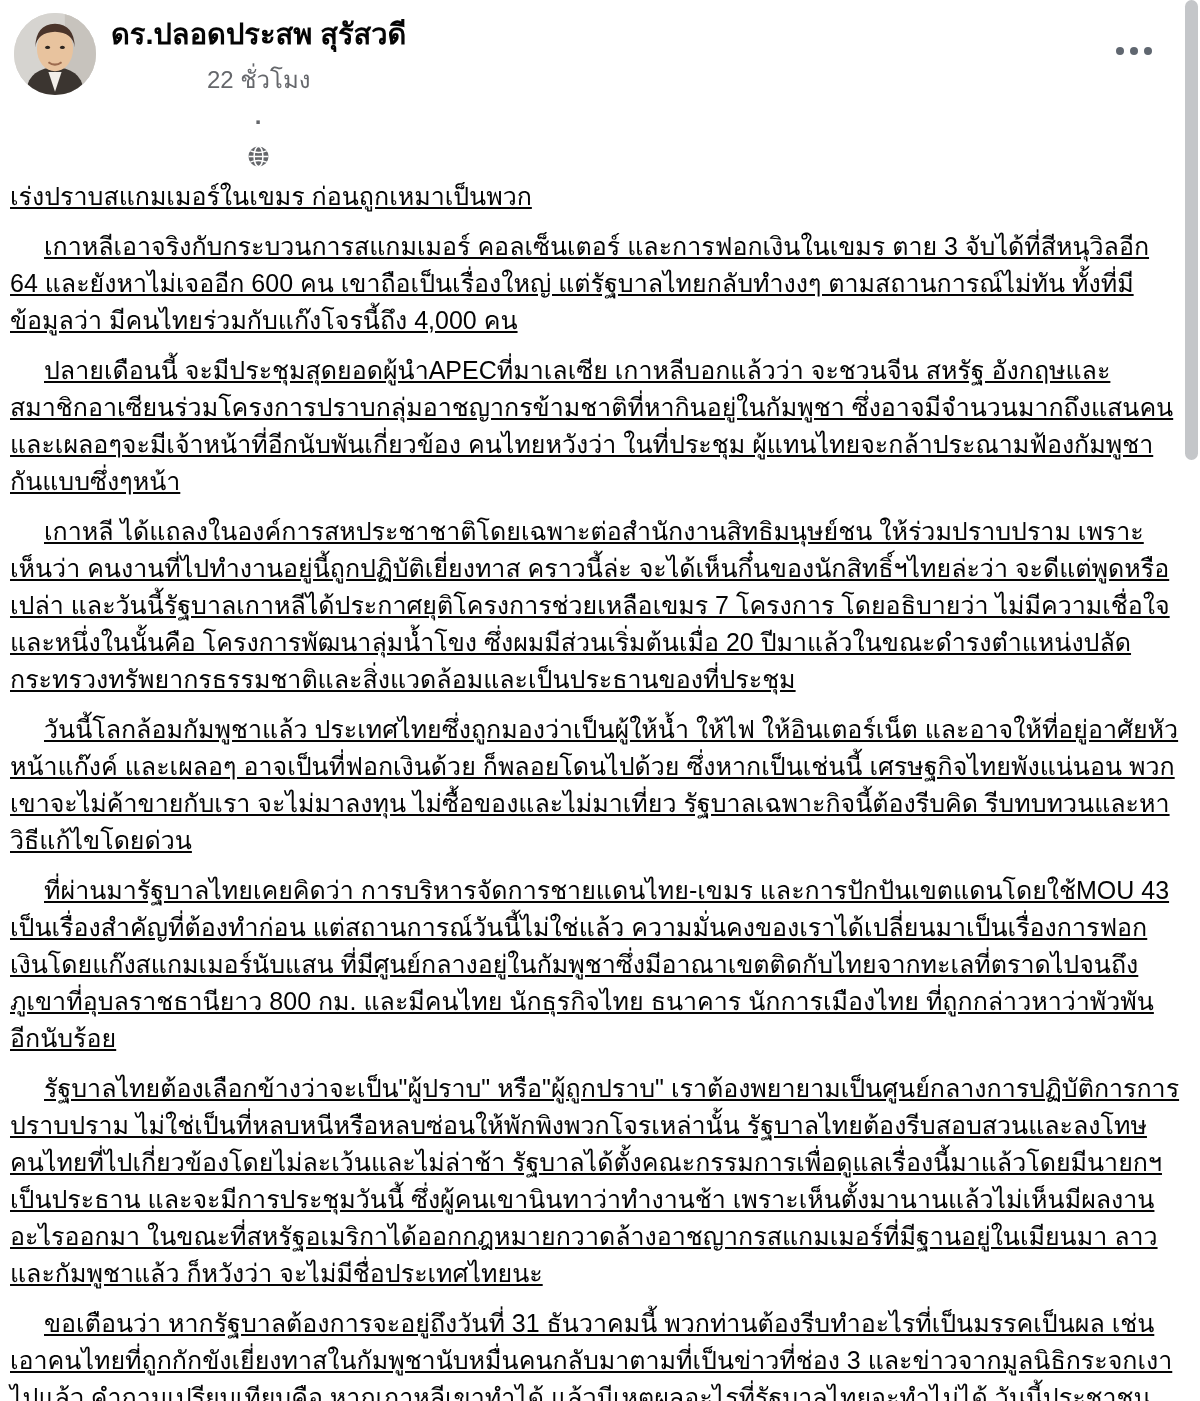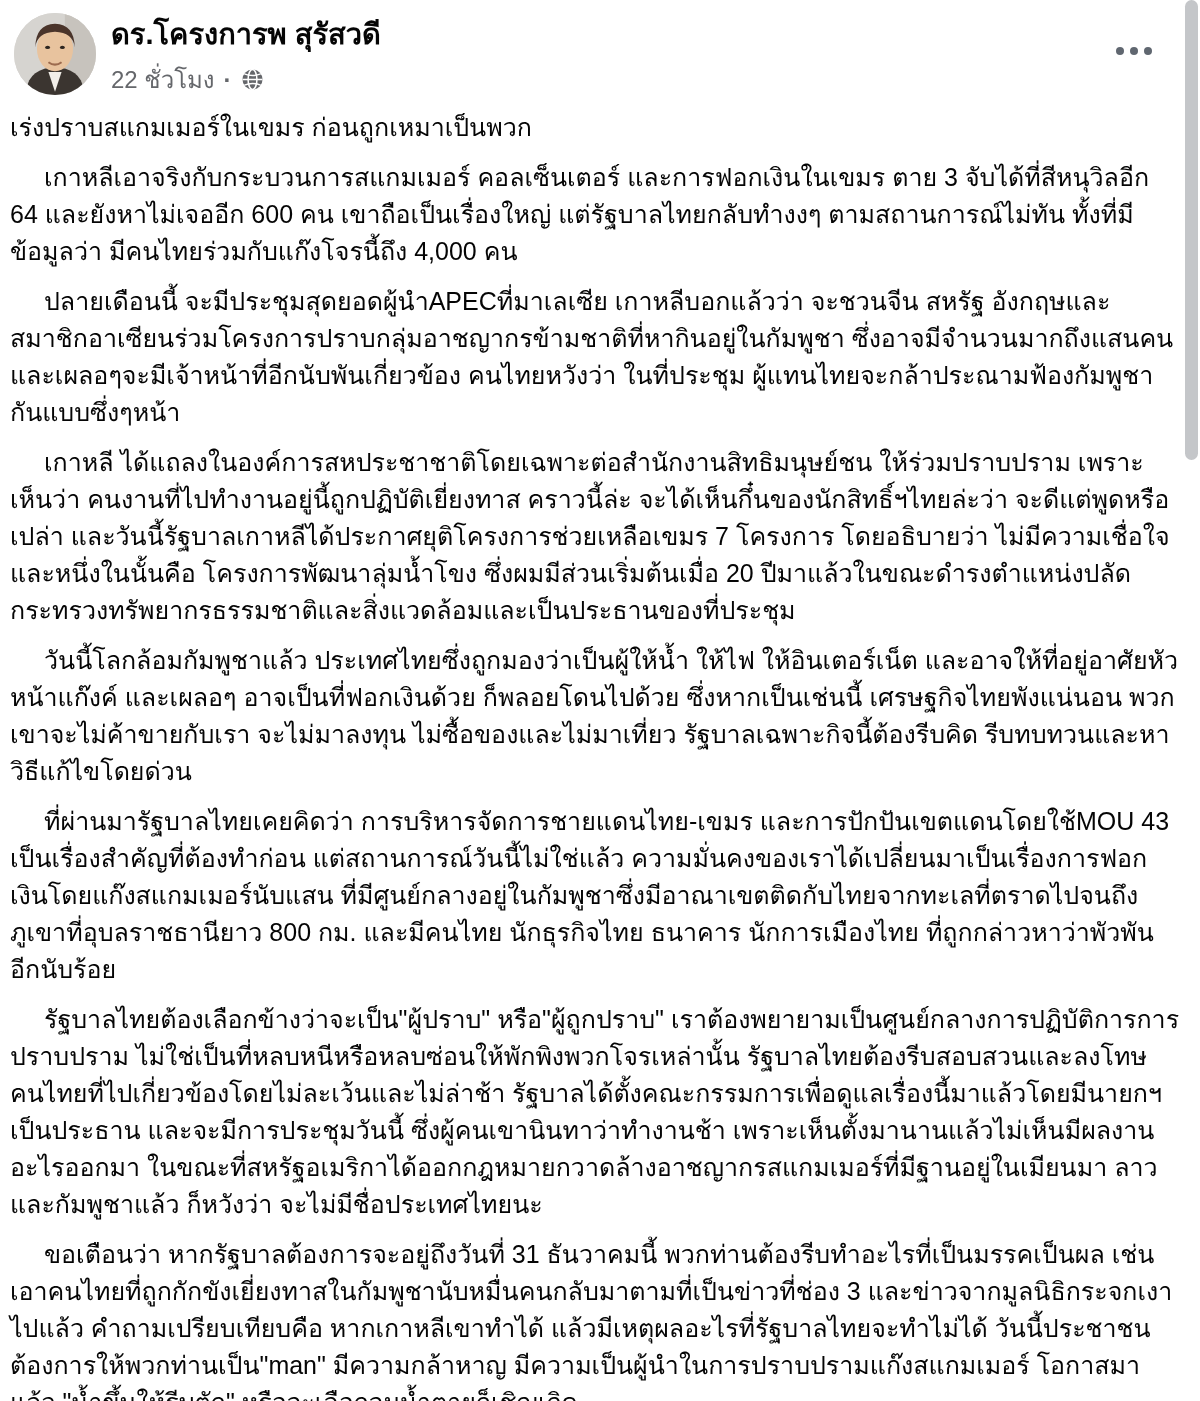--- a/index.html
+++ b/index.html
@@ -39,20 +39,21 @@
     line-height: 1.15;
     cursor: pointer;
   }
   .meta {
     margin-top: 9px;
     font-size: 24px;
     color: #65676B;
     display: flex;
     align-items: center;
     gap: 9px;
+    flex-direction: column;
   }
   .meta .sep { font-weight: 700; }
   .globe { display: inline-flex; width: 23px; height: 23px; }
   .globe svg { width: 100%; height: 100%; }
 
   .more-btn {
     margin-left: auto;
     margin-top: 24px;
     margin-right: 26px;
     display: flex;
@@ -73,20 +74,21 @@
   .post-body {
     padding: 6px 20px 0 10px;
     font-size: 25px;
     line-height: 37px;
     color: #050505;
     word-break: break-word;
   }
   .post-body p {
     margin: 0 0 13px 0;
     text-indent: 34px;
+    text-decoration: underline;
   }
   .post-body p.title { text-indent: 0; }
 
   
   .scrollbar-track {
     position: absolute;
     top: 0;
     right: 0;
     width: 17px;
     height: 100%;
@@ -117,21 +119,21 @@
         <polygon points="42,72 58,72 50,96" fill="#f2efe9"></polygon>
         <ellipse cx="50" cy="44" rx="22" ry="27" fill="#e8c39e"></ellipse>
         <path d="M26 42 Q26 14 50 13 Q74 14 74 42 Q72 24 50 23 Q28 24 26 42 Z" fill="#4a342a"></path>
         <ellipse cx="41" cy="42" rx="3" ry="2" fill="#2e2620"></ellipse>
         <ellipse cx="59" cy="42" rx="3" ry="2" fill="#2e2620"></ellipse>
         <path d="M42 60 Q50 66 58 60" stroke="#9c6b4e" stroke-width="2.5" fill="none"></path>
       </svg>
     </div>
 
     <div class="header-text">
-      <div class="author">ดร.โครงการพ สุรัสวดี</div>
+      <div class="author">ดร.ปลอดประสพ สุรัสวดี</div>
       <div class="meta">
         <span>22 ชั่วโมง</span>
         <span class="sep">·</span>
         <span class="globe">
           <svg viewBox="0 0 24 24">
             <circle cx="12" cy="12" r="10.5" fill="#65676B"></circle>
             <ellipse cx="12" cy="12" rx="4.6" ry="10.5" fill="none" stroke="#ffffff" stroke-width="1.6"></ellipse>
             <line x1="1.5" y1="12" x2="22.5" y2="12" stroke="#ffffff" stroke-width="1.6"></line>
             <path d="M3.5 6.2 Q12 9.5 20.5 6.2" fill="none" stroke="#ffffff" stroke-width="1.4"></path>
             <path d="M3.5 17.8 Q12 14.5 20.5 17.8" fill="none" stroke="#ffffff" stroke-width="1.4"></path>

